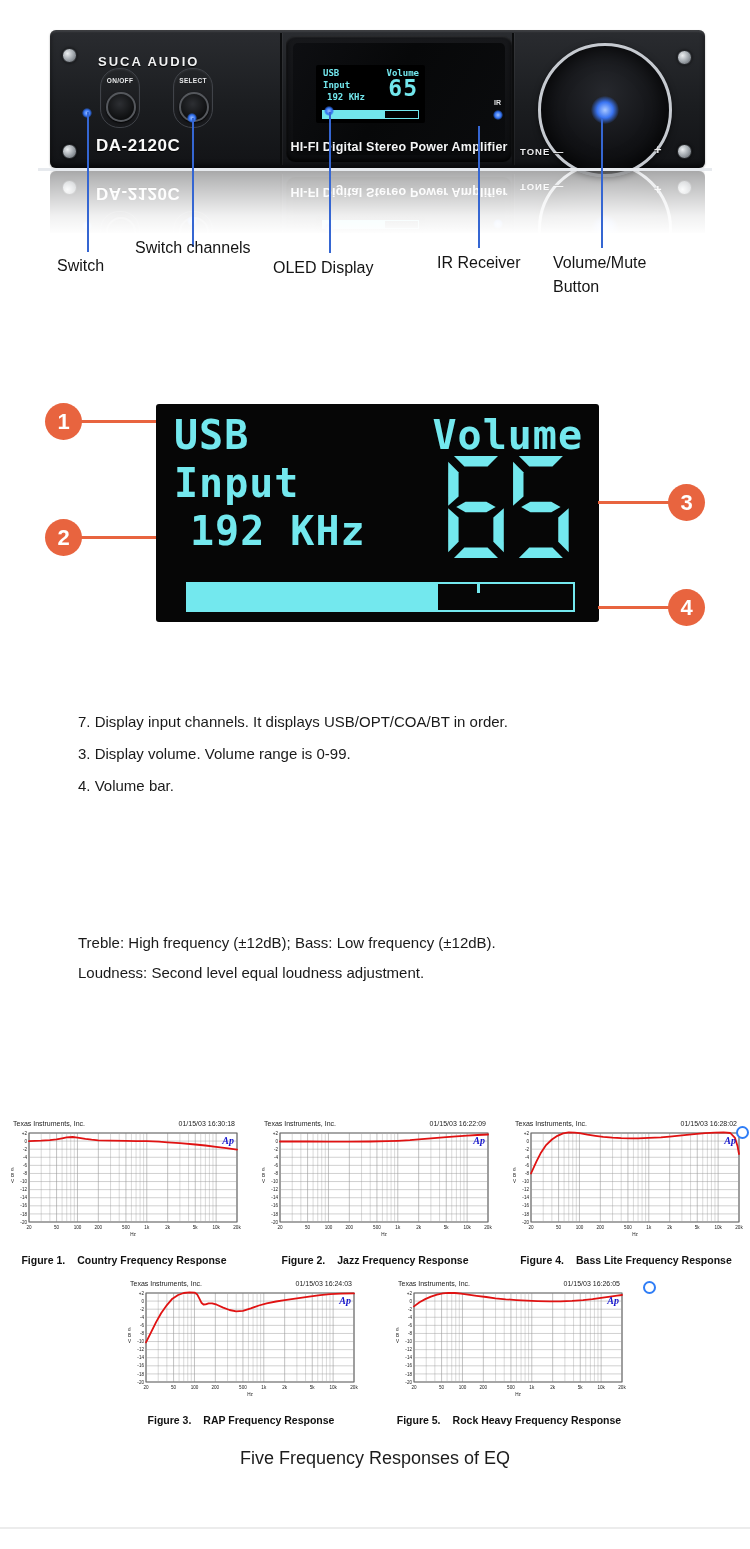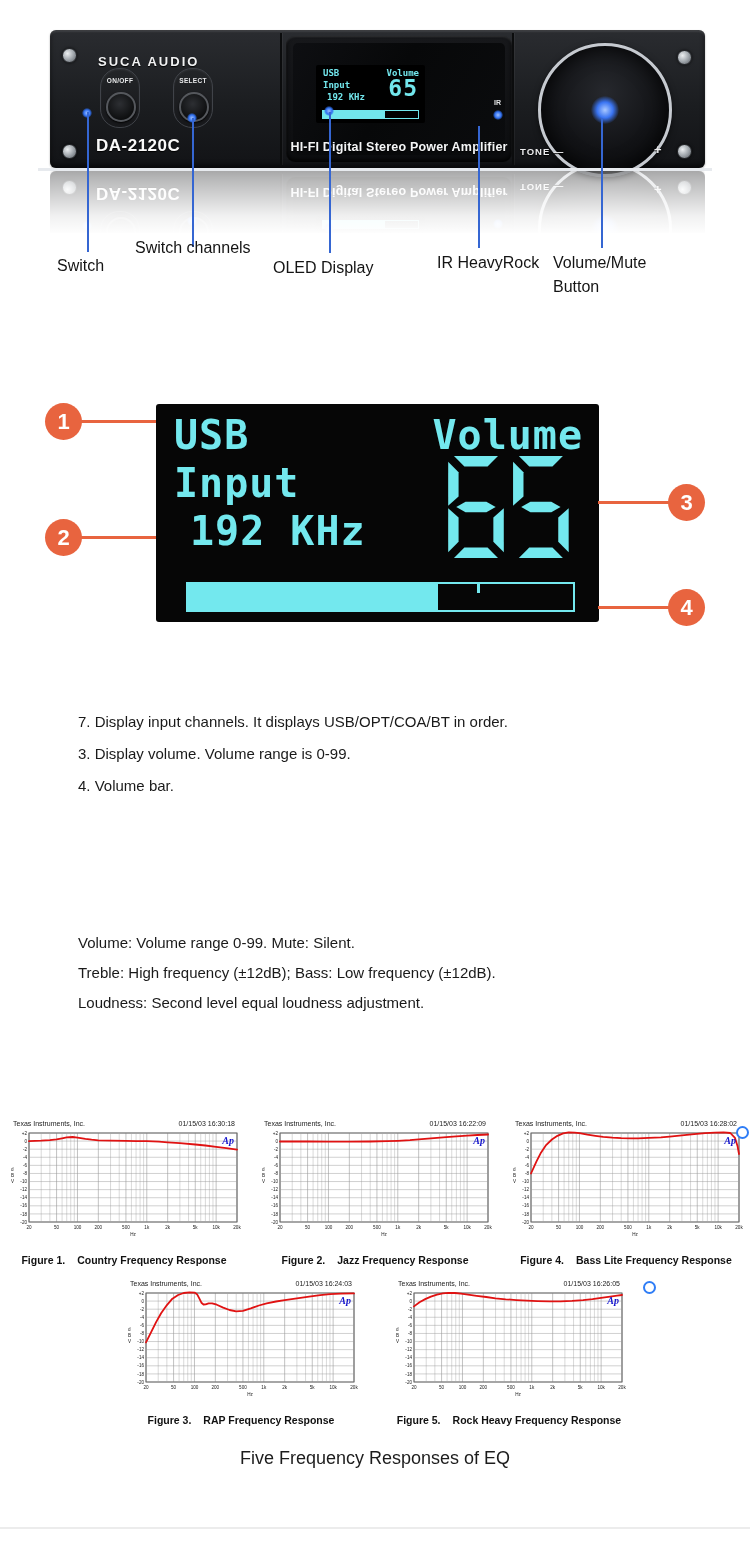--- a/index.html
+++ b/index.html
@@ -182,21 +182,21 @@
 
   <div class="cline" style="left:87px;top:112px;height:140px;"></div>
   <div class="cline" style="left:192px;top:118px;height:129px;"></div>
   <div class="cline" style="left:329px;top:112px;height:141px;"></div>
   <div class="cline" style="left:478px;top:126px;height:122px;"></div>
   <div class="cline" style="left:601px;top:118px;height:130px;"></div>
 
   <div class="plabel-txt" style="left:57px;top:257px;">Switch</div>
   <div class="plabel-txt" style="left:135px;top:239px;">Switch channels</div>
   <div class="plabel-txt" style="left:273px;top:259px;">OLED Display</div>
-  <div class="plabel-txt" style="left:437px;top:254px;">IR HeavyRock</div>
+  <div class="plabel-txt" style="left:437px;top:254px;">IR Receiver</div>
   <div class="plabel-txt" style="left:553px;top:254px;">Volume/Mute</div>
   <div class="plabel-txt" style="left:553px;top:278px;">Button</div>
 
   <div class="oled">
     <div class="ol-t" style="left:18px;top:10px;">USB</div>
     <div class="ol-t" style="right:16px;top:10px;">Volume</div>
     <div class="ol-t" style="left:18px;top:58px;">Input</div>
     <div class="ol-t" style="left:34px;top:106px;">192 KHz</div>
     <div id="sevenseg" style="position:absolute;right:28px;top:48px;"><svg width="124" height="110" viewBox="0 0 214 180" xmlns="http://www.w3.org/2000/svg">
           <g transform="translate(0,0)">
@@ -231,21 +231,20 @@
   <div class="bline" style="left:598px;top:501px;width:72px;"></div>
   <div class="bline" style="left:598px;top:606px;width:72px;"></div>
 
   <div class="notes">
     <div>7. Display input channels. It displays USB/OPT/COA/BT in order.</div>
     <div>3. Display volume. Volume range is 0-99.</div>
     <div>4. Volume bar.</div>
   </div>
 
   <div class="features">
-    <div>Volume: Volume range 0-99. Mute: Silent.</div>
     <div>Treble: High frequency (±12dB); Bass: Low frequency (±12dB).</div>
     <div>Loudness: Second level equal loudness adjustment.</div>
   </div>
 
   <div class="charts">
     <div class="chart-row1">
       <div class="chart-card">
         <div class="chart-head">
           <span>Texas Instruments, Inc.</span>
           <span>01/15/03 16:30:18</span>

